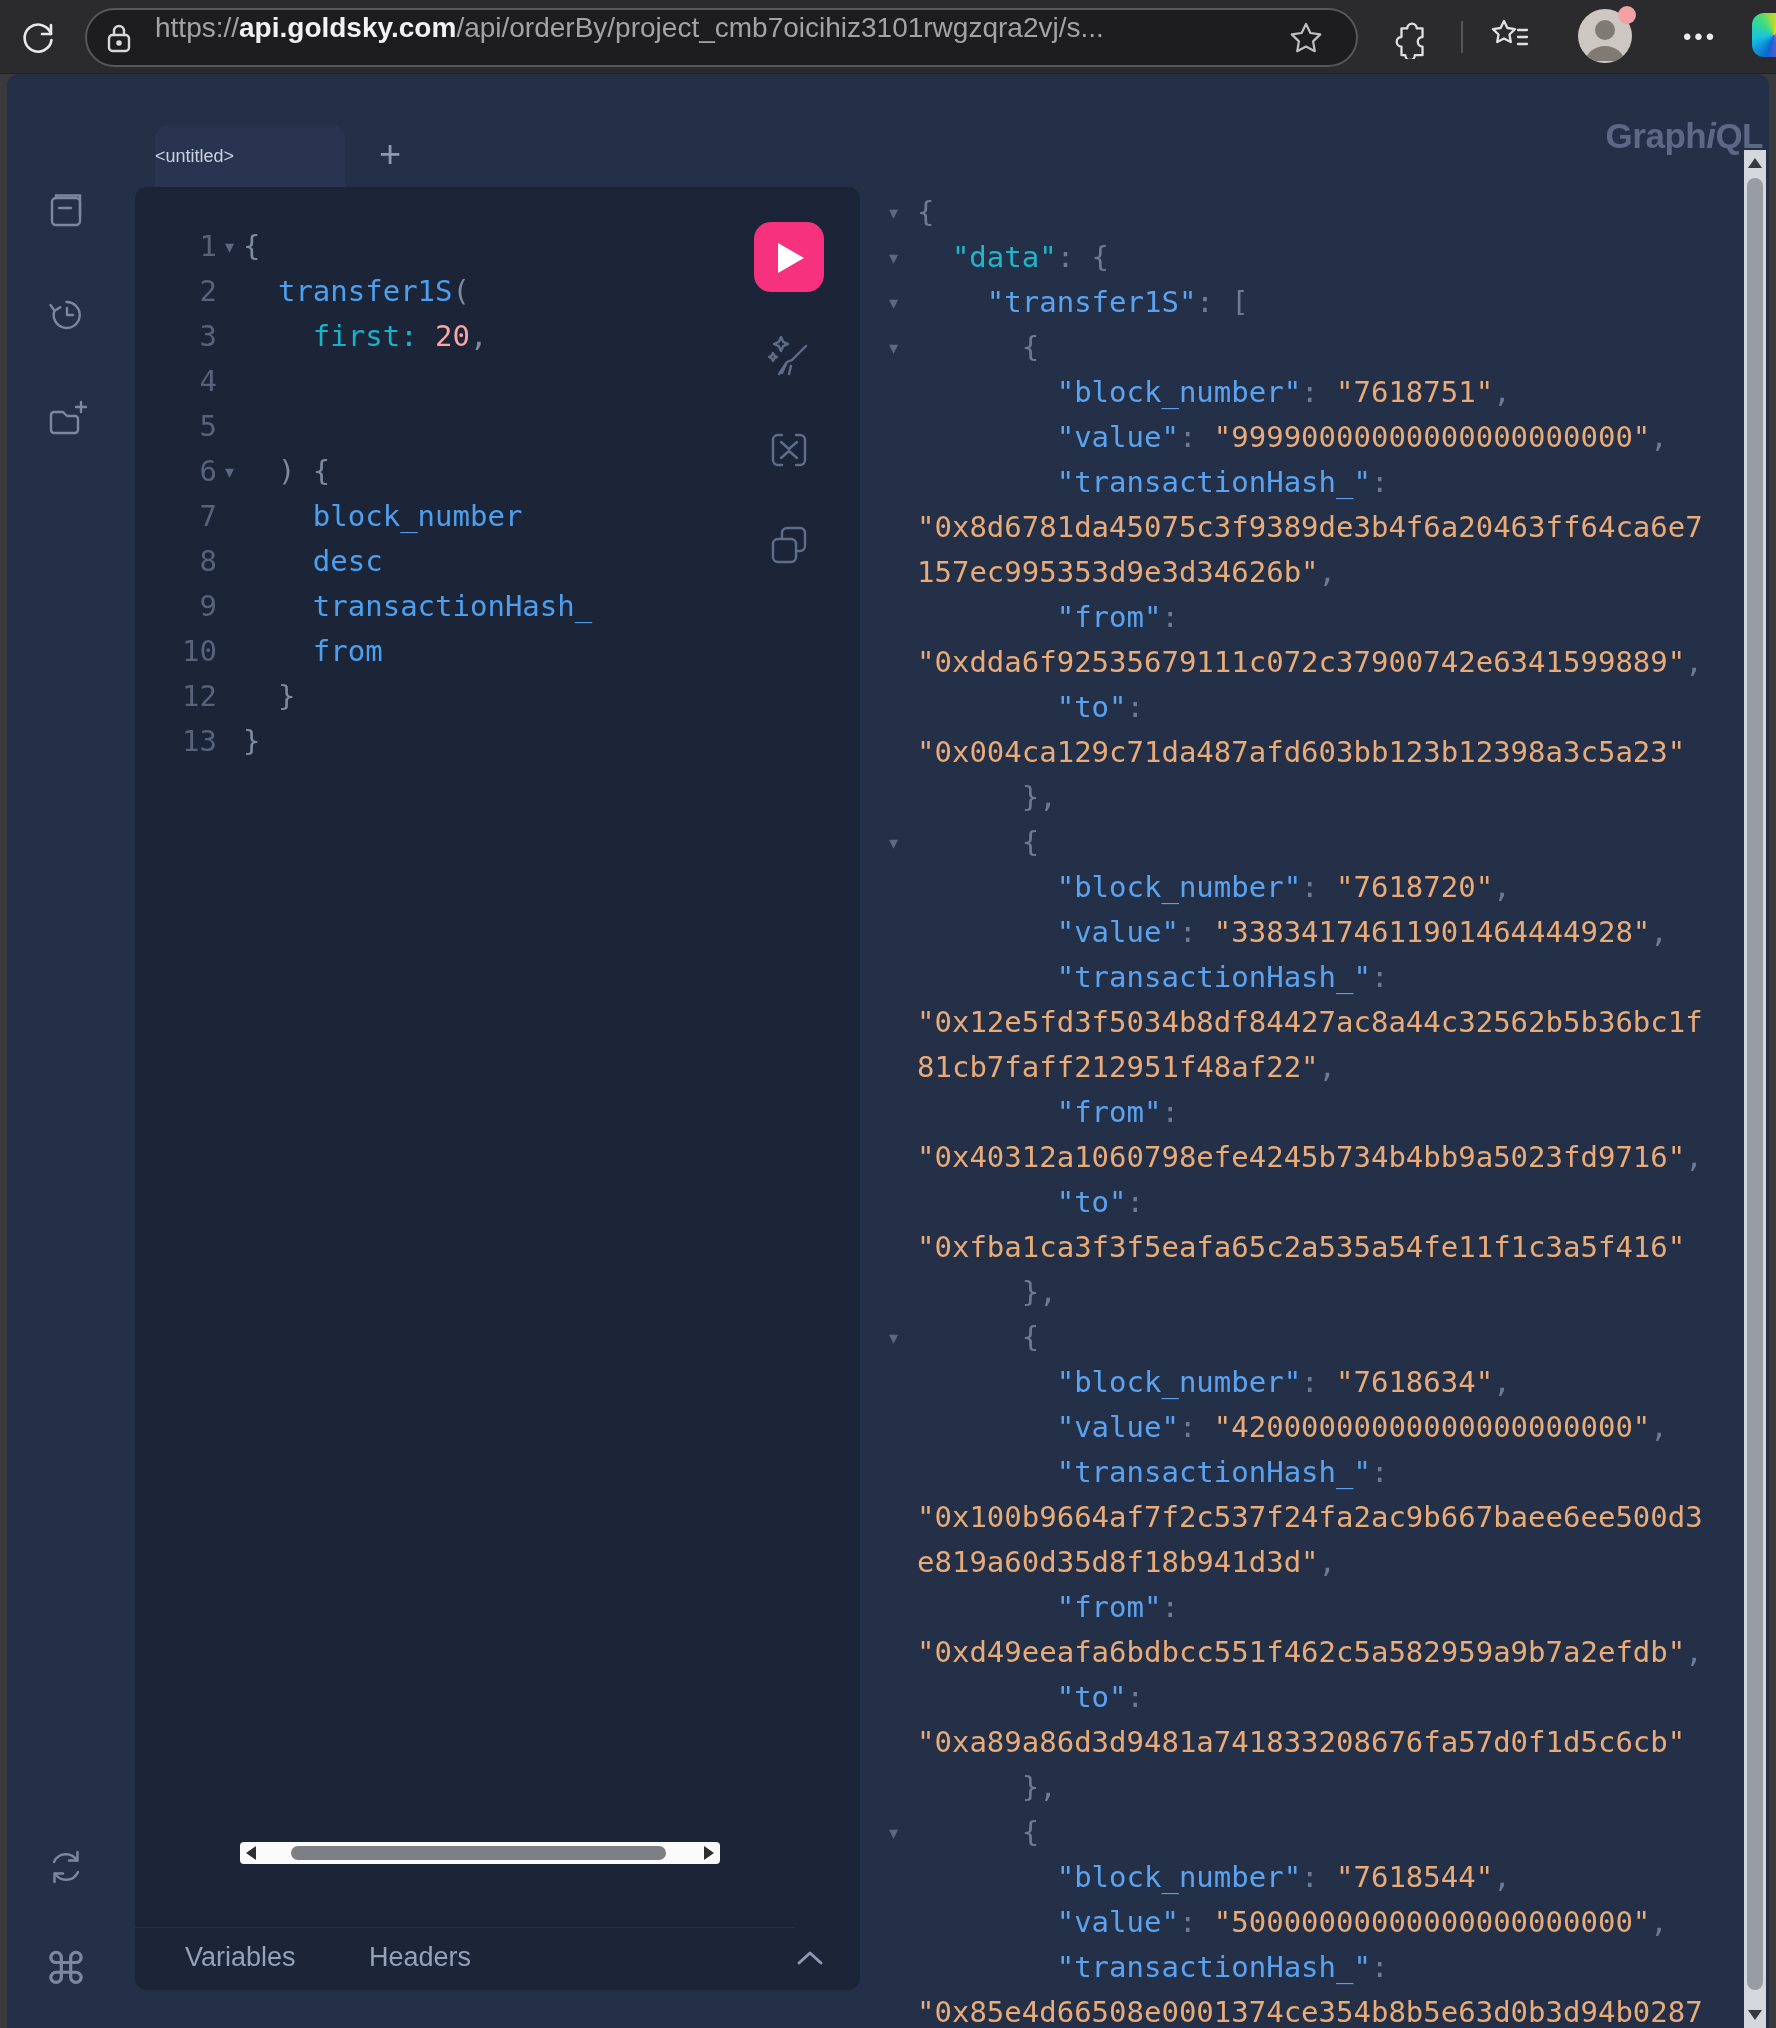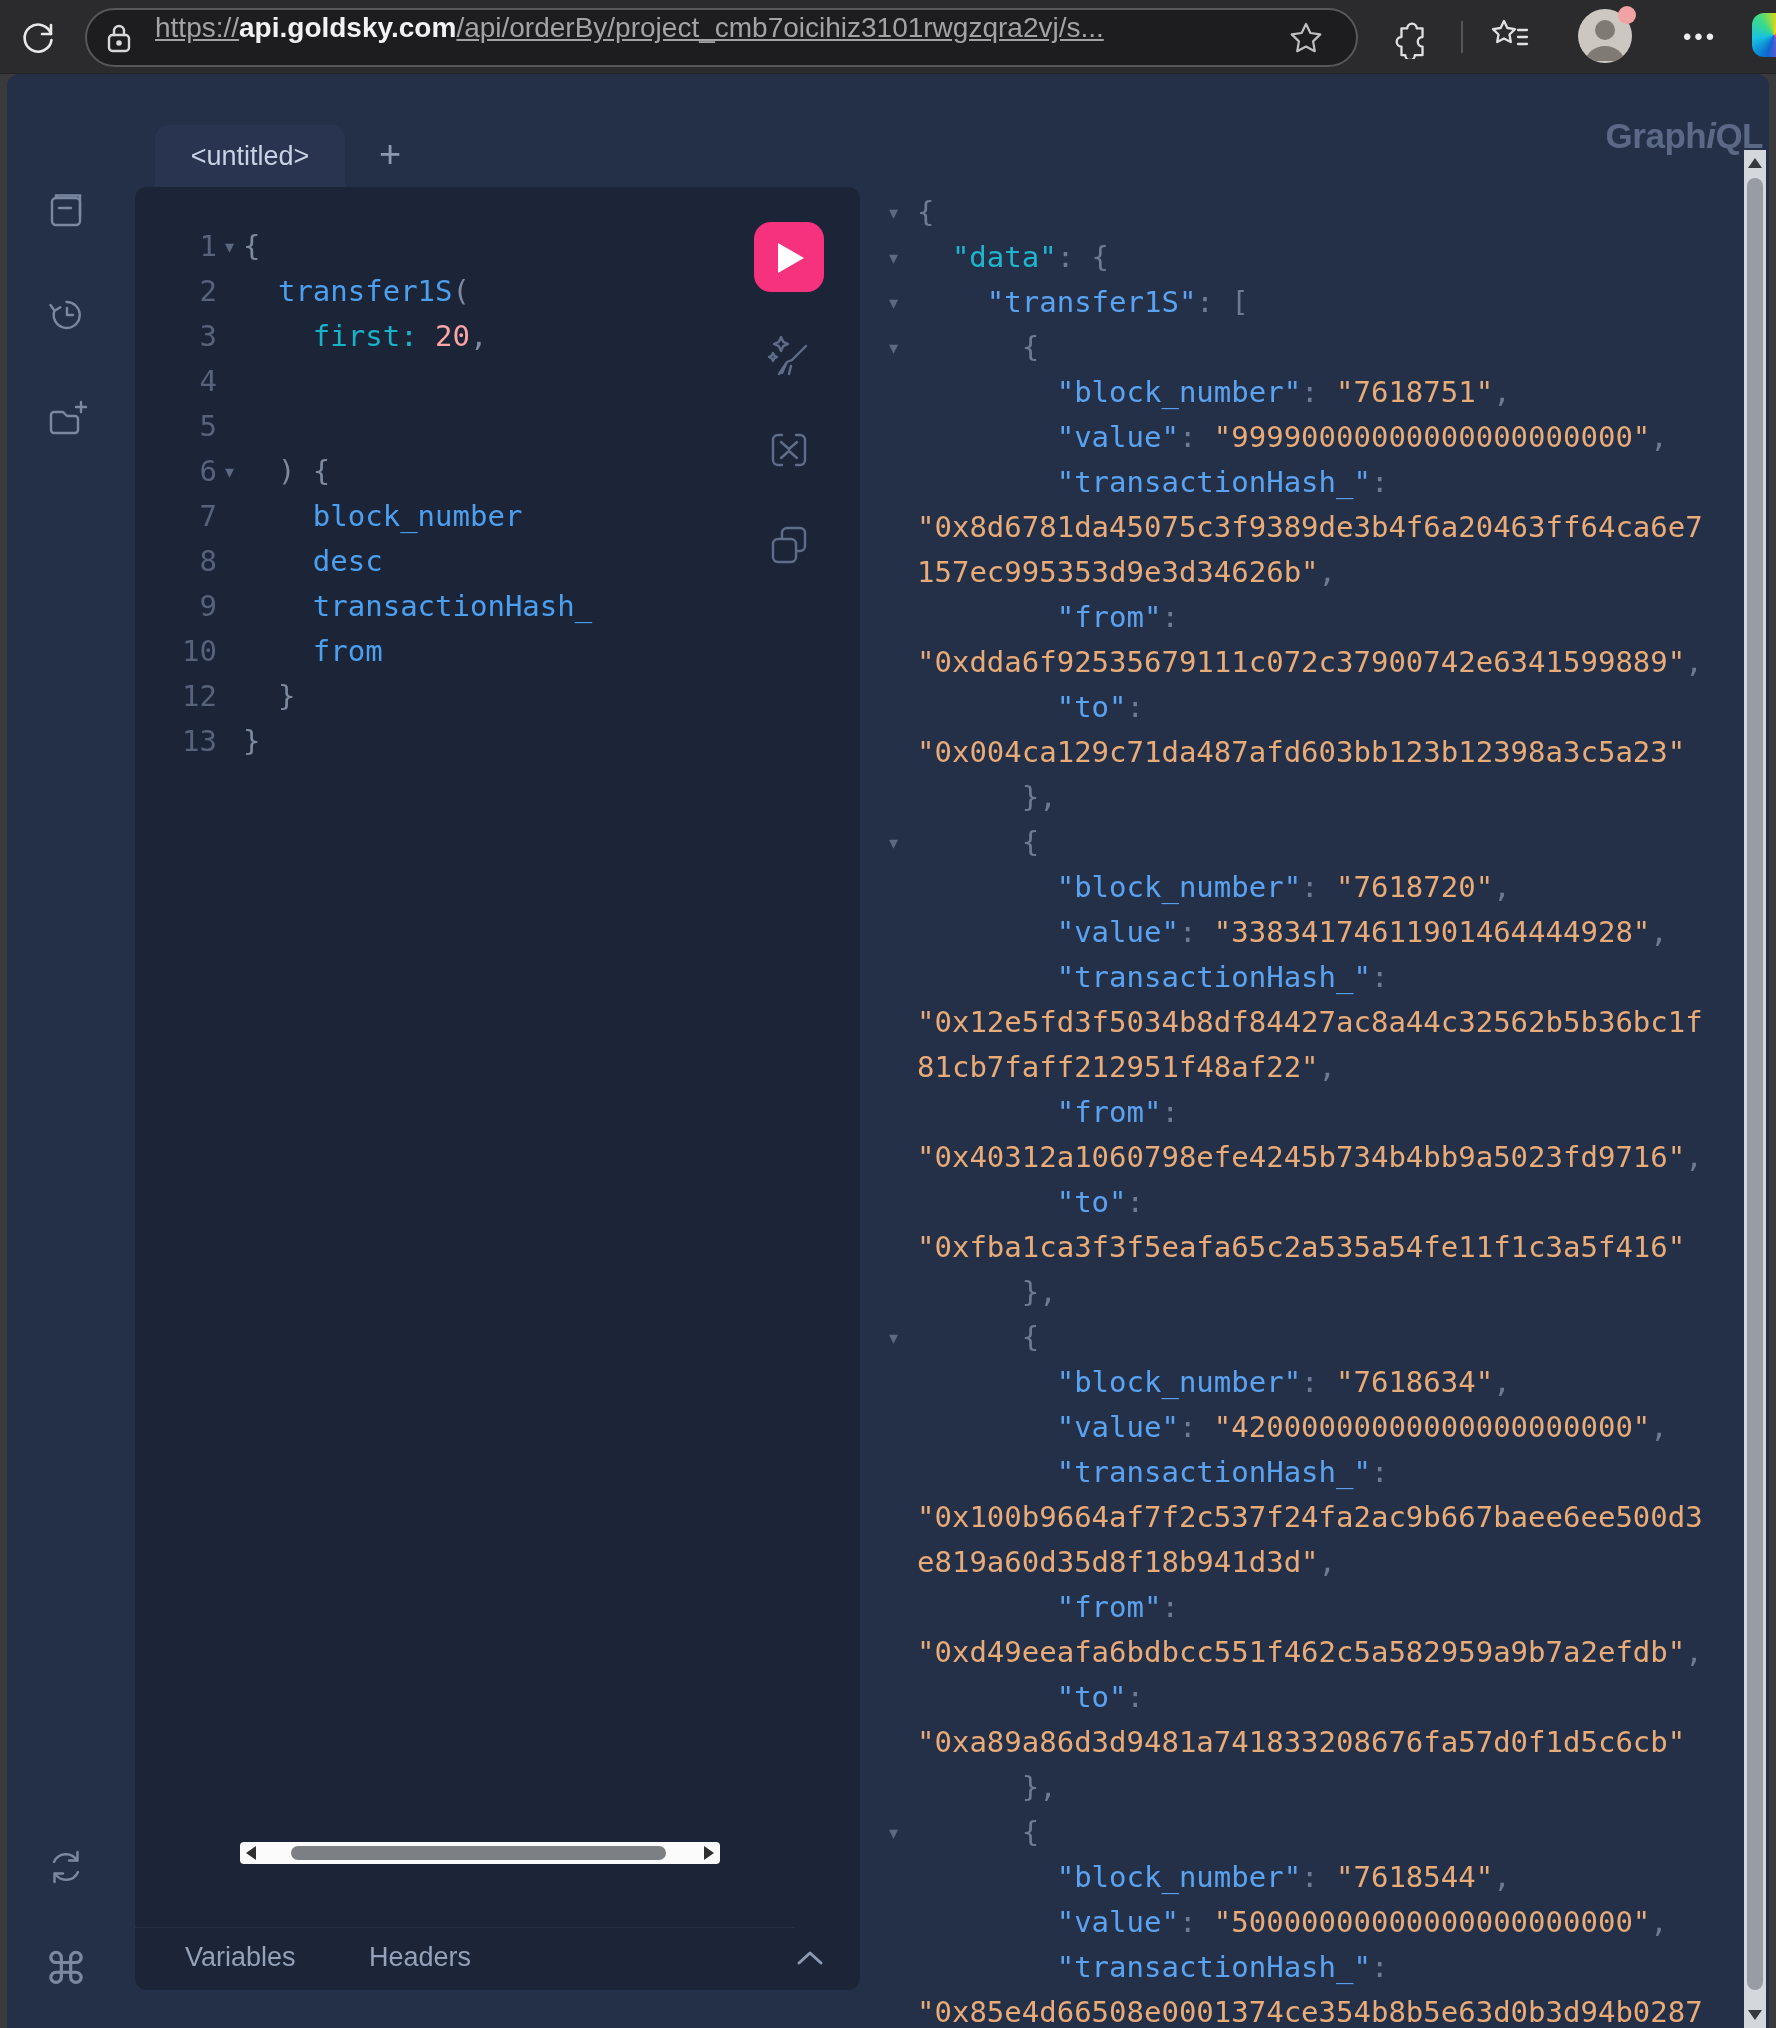--- a/index.html
+++ b/index.html
@@ -3,36 +3,36 @@
 <meta charset="utf-8">
 <style>
   html,body{margin:0;padding:0;width:1776px;height:2028px;overflow:hidden;background:#3a3a3c;font-family:"Liberation Sans",sans-serif;}
   *{box-sizing:border-box;}
   
   .browser-bar{position:absolute;left:0;top:0;width:1776px;height:74px;background:#2b2b2d;border-bottom:1px solid #232325;}
   .reload-btn{position:absolute;left:18px;top:17px;width:40px;height:40px;}
   .url-pill{position:absolute;left:85px;top:8px;width:1273px;height:59px;background:#1d1d1f;border:2px solid #58585a;border-radius:30px;display:flex;align-items:center;}
   .lock{position:absolute;left:104px;top:22px;}
   .url-text{position:absolute;left:155px;top:0;height:59px;line-height:56px;font-size:28px;white-space:nowrap;overflow:hidden;max-width:1120px;}
-  .url-dim{color:#a3a3a5;text-decoration:underline;}
+  .url-dim{color:#a3a3a5;}
   .url-strong{color:#f2f2f3;font-weight:700;}
   .star-btn{position:absolute;left:1288px;top:20px;}
   .bar-icon{position:absolute;top:15px;width:44px;height:44px;}
   .bar-divider{position:absolute;left:1461px;top:21px;width:2px;height:32px;background:#565658;}
   .avatar{position:absolute;left:1578px;top:9px;width:54px;height:54px;border-radius:50%;background:#cdc7c1;overflow:hidden;}
   .avatar-dot{position:absolute;left:1618px;top:6px;width:18px;height:18px;border-radius:50%;background:#f2a2a4;}
   .menu-dots{position:absolute;left:1676px;top:15px;width:48px;height:44px;color:#ececec;font-size:24px;letter-spacing:3px;line-height:44px;text-align:center;}
   .copilot{position:absolute;left:1752px;top:13px;width:44px;height:44px;border-radius:12px;background:conic-gradient(from 200deg,#0b67d0,#18c3e0,#3ddc84,#ffd500,#ff5e3a,#b44bd2,#0b67d0);}
   
   .app{position:absolute;left:7px;top:74px;width:1762px;height:1954px;background:#243048;border-radius:12px 12px 0 0;overflow:hidden;}
   .side-btn{position:absolute;left:37px;width:44px;height:44px;color:#7b88a1;}
   .cmd-glyph{font-family:"DejaVu Sans",sans-serif;font-size:44px;line-height:44px;text-align:center;color:#7b88a1;}
   
   .card{position:absolute;left:128px;top:113px;width:725px;height:1803px;background:#1b2537;border-radius:12px;}
-  .tab{position:absolute;left:148px;top:51px;width:190px;height:62px;background:#293550;border-radius:14px 14px 0 0;color:#c8d2e4;font-size:27px;line-height:62px;text-align:center;}
+  .tab{position:absolute;left:148px;top:51px;width:190px;height:62px;background:#293550;border-radius:14px 14px 0 0;color:#c8d2e4;font-size:18px;line-height:62px;}
   .newtab{position:absolute;left:360px;top:51px;width:46px;height:62px;color:#8b99b3;font-size:38px;line-height:58px;text-align:center;font-weight:400;}
   .logo{position:absolute;right:6px;top:42px;font-size:35px;font-weight:700;color:#5c6986;letter-spacing:-0.5px;}
   .logo i{font-style:italic;}
   
   .code-row{display:flex;height:45px;line-height:45px;font-family:"DejaVu Sans Mono",monospace;font-size:29px;white-space:pre;}
   .fold-a{flex:none;width:34px;padding-left:6px;color:#5d6983;font-family:"DejaVu Sans",sans-serif;font-size:18px;}
   .code-text{white-space:pre;}
   .c-p{color:#7e8aa0}.c-fld{color:#4d9fef}.c-arg{color:#17b3c9}.c-num{color:#fca5a5}.c-enm{color:#9a7df5}
   .c-rp{color:#6e7b95}.c-kc{color:#1fb5cd}.c-kb{color:#5ba3f0}.c-s{color:#e9ab77}
   .ed-content{position:absolute;left:0;top:37px;width:725px;}

